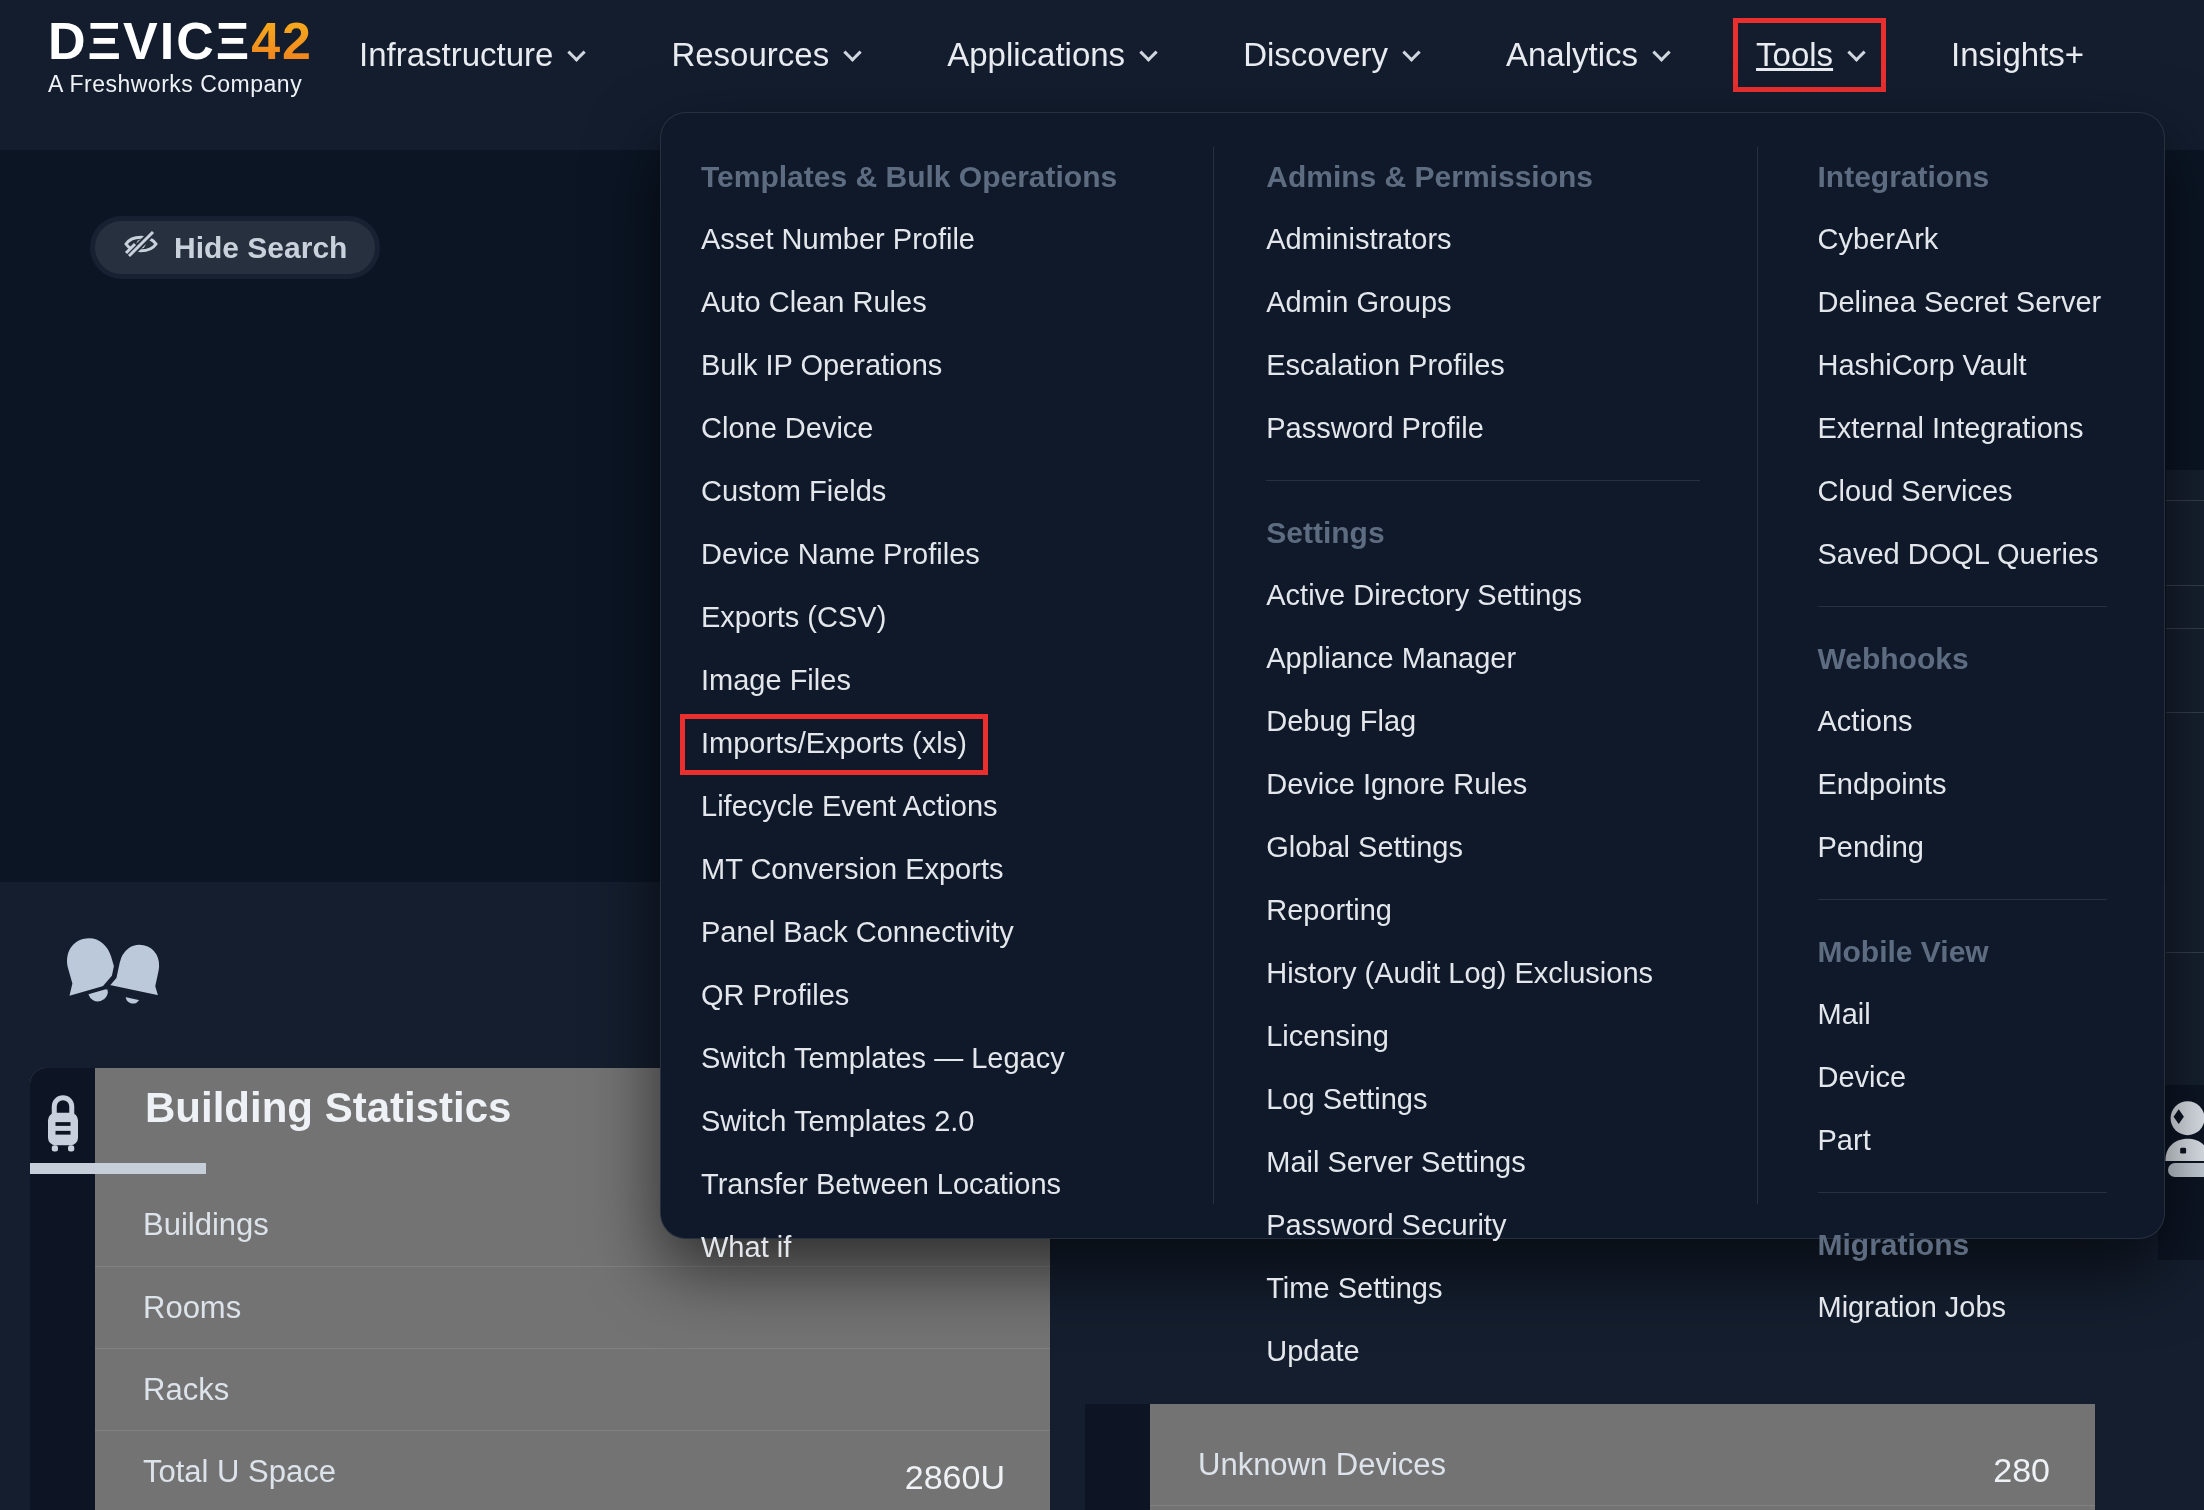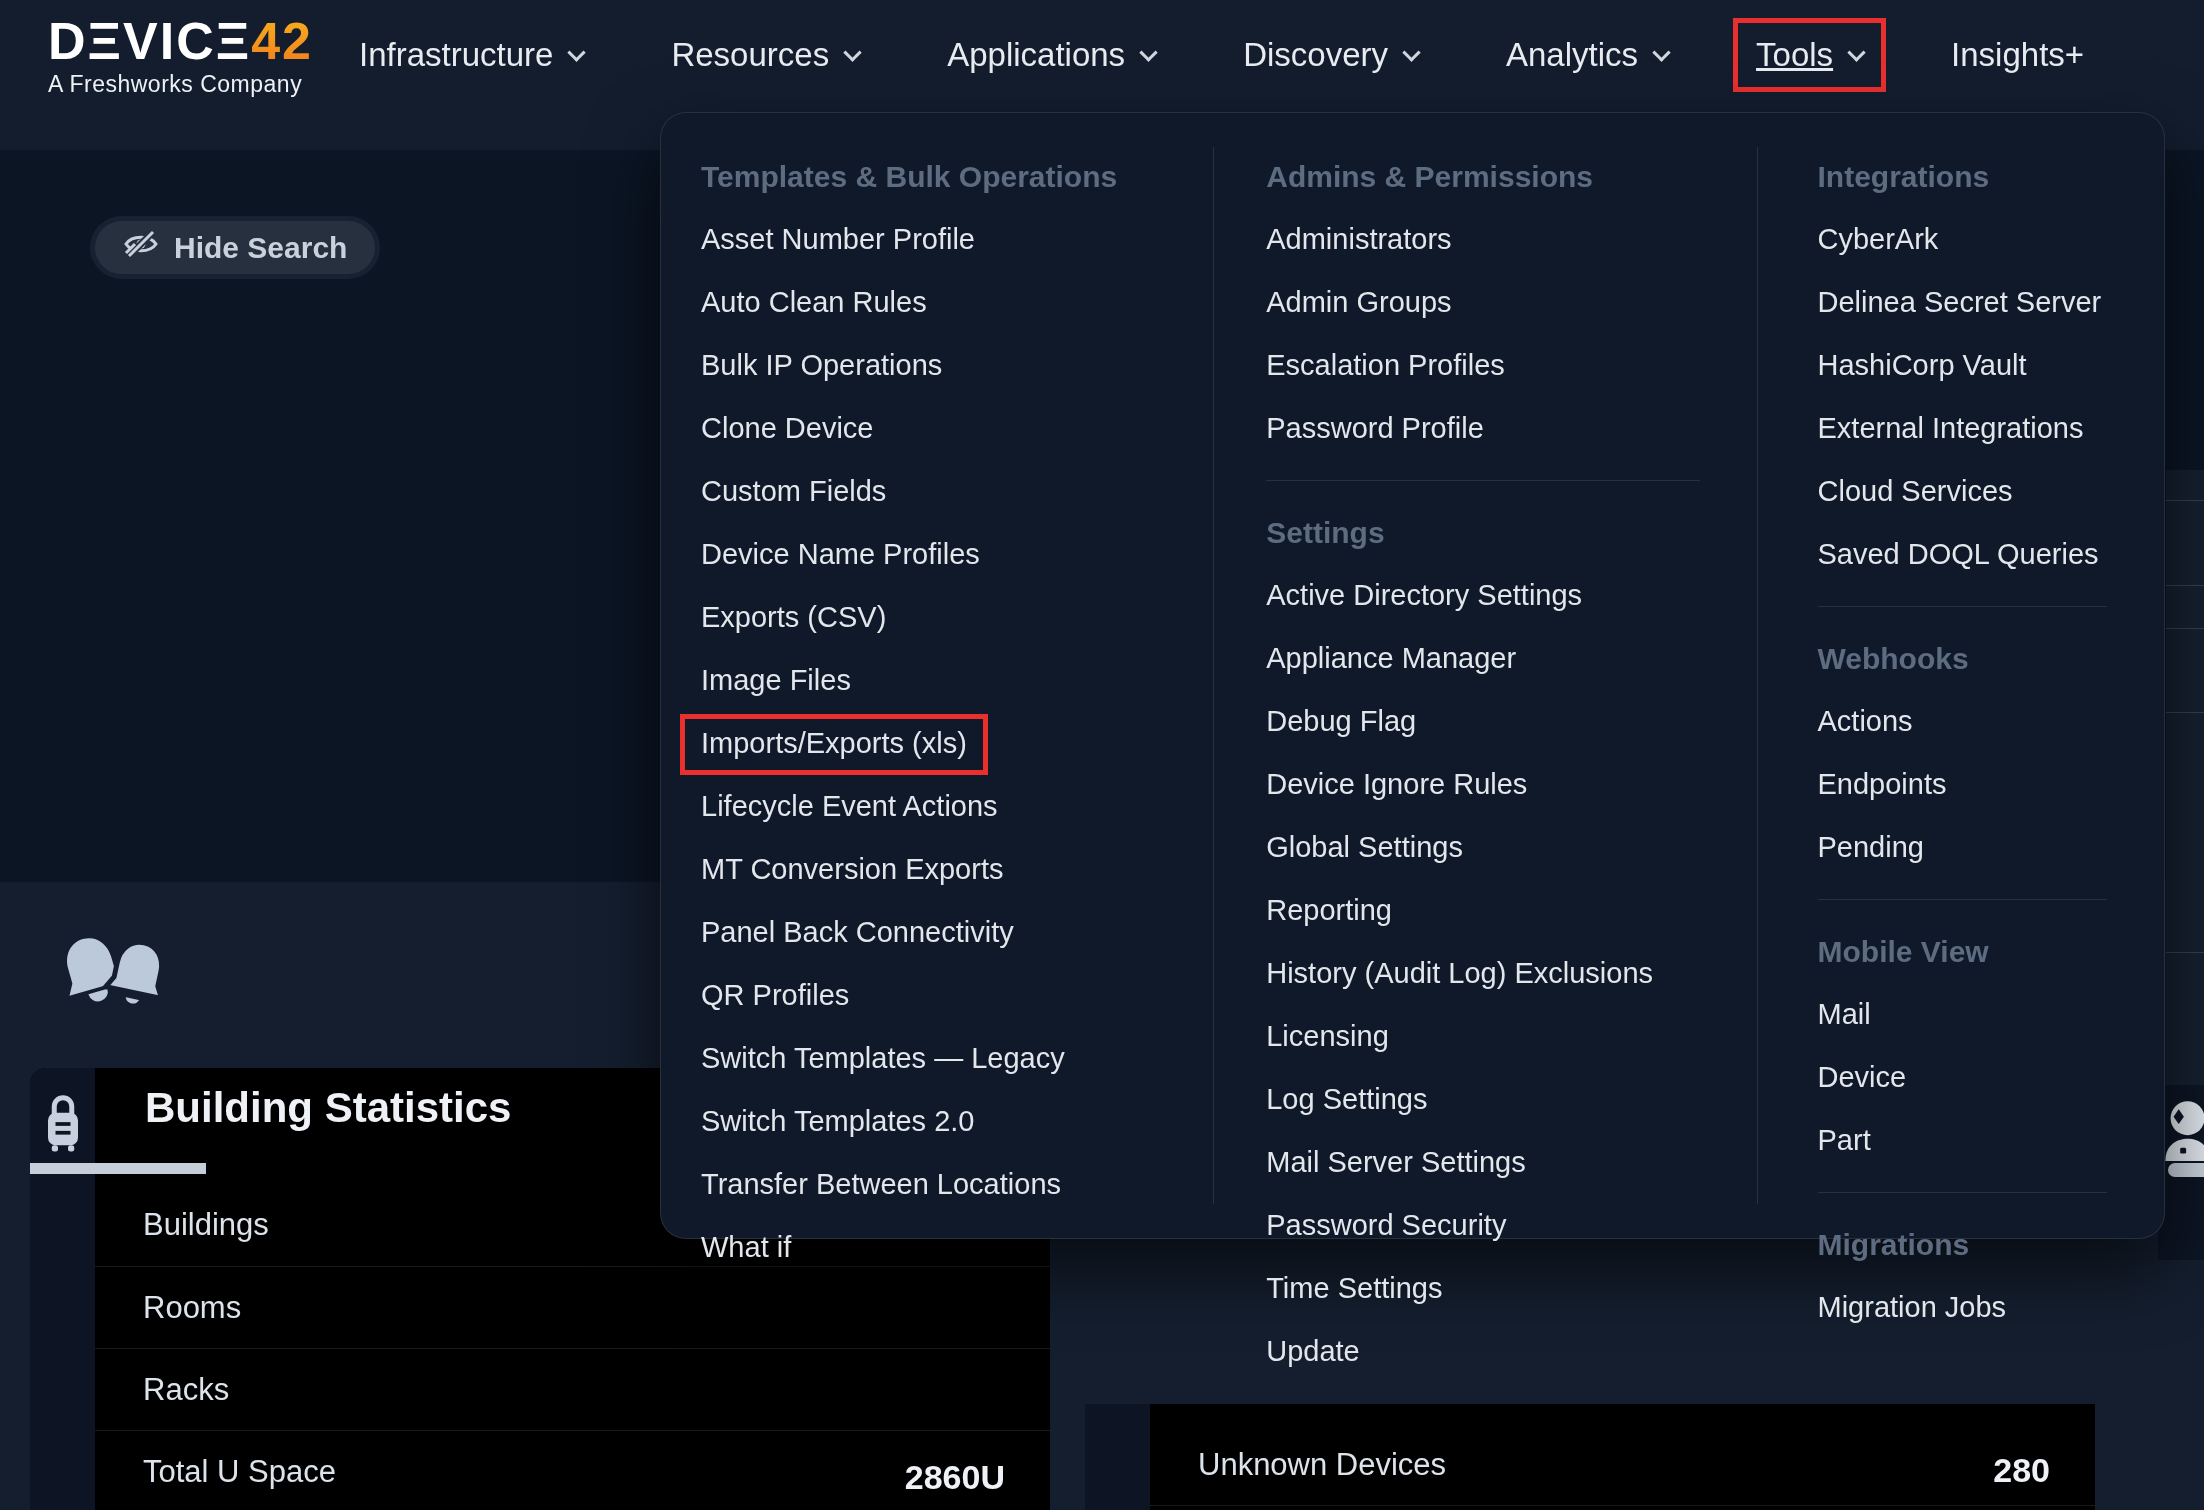--- a/index.html
+++ b/index.html
@@ -81,38 +81,38 @@
   .notif-title-row { display:flex; align-items:center; gap:16px; }
   .globe-icon { width:42px; height:42px; }
   .notif-title { font-size:36px; font-weight:700; color:#f2f4f7; }
   .notif-counts { font-size:33px; display:flex; gap:12px; align-items:baseline; }
   .num-open { color:#d7282f; font-weight:700; }
   .num-ack  { color:#2fc32f; font-weight:700; }
   .count-lbl { color:#7f8da0; }
   .count-gap { width:18px; }
 
   
-  .panel { position:absolute; background:#000000; z-index:1; }
+  .panel { position:absolute; background:#737373; z-index:1; }
   .panel-left  { left:30px; top:1068px; width:1020px; height:442px; border-radius:16px 16px 0 0; }
   .panel-right { left:1085px; top:1404px; width:1010px; height:106px; }
   .panel-strip { position:absolute; left:0; top:0; width:65px; height:100%; background:#0d1524; border-radius:16px 0 0 0; }
   .panel-right .panel-strip { border-radius:0; }
   .padlock-wrap { position:absolute; left:14px; top:26px; }
   .accent-bar { position:absolute; left:0; top:95px; width:176px; height:11px; background:#c6cfd9; z-index:2; }
   .panel-title { position:absolute; left:115px; top:16px; font-size:42px; font-weight:700; color:#eef1f5; white-space:nowrap; }
   .rows { position:absolute; left:65px; top:116px; right:0; }
   .panel-right .rows { top:20px; }
   .stat-row {
     display:flex; align-items:center; height:82px; padding:0 45px 0 48px;
     border-top:1px solid rgba(255,255,255,0.10); cursor:pointer;
   }
   .stat-row:first-child { border-top:none; }
   .panel-right .stat-row { border-top:none; border-bottom:1px solid rgba(255,255,255,0.10); }
   .row-label { font-size:31px; color:#dde3ea; }
-  .row-value { margin-left:auto; font-size:34px; font-weight:700; color:#eef1f5;margin-top:12px; }
+  .row-value { margin-left:auto; font-size:34px; font-weight:400; color:#eef1f5;margin-top:12px; }
 
   
   .edge-rows { position:absolute; left:2166px; top:470px; width:38px; height:615px; background:#16202f; z-index:1; }
   .edge-line { position:absolute; left:0; width:100%; height:1px; background:rgba(255,255,255,0.14); }
   .assist-block { position:absolute; left:2158px; top:1085px; width:46px; height:175px; background:#0d1524; z-index:2; }
   .assist-icon { position:absolute; left:4px; top:14px; }
   .assist-bar { position:absolute; left:10px; top:78px; width:40px; height:14px; background:#c7d0da; border-radius:7px 0 0 7px; }
 </style>
 </head>
 <body>

